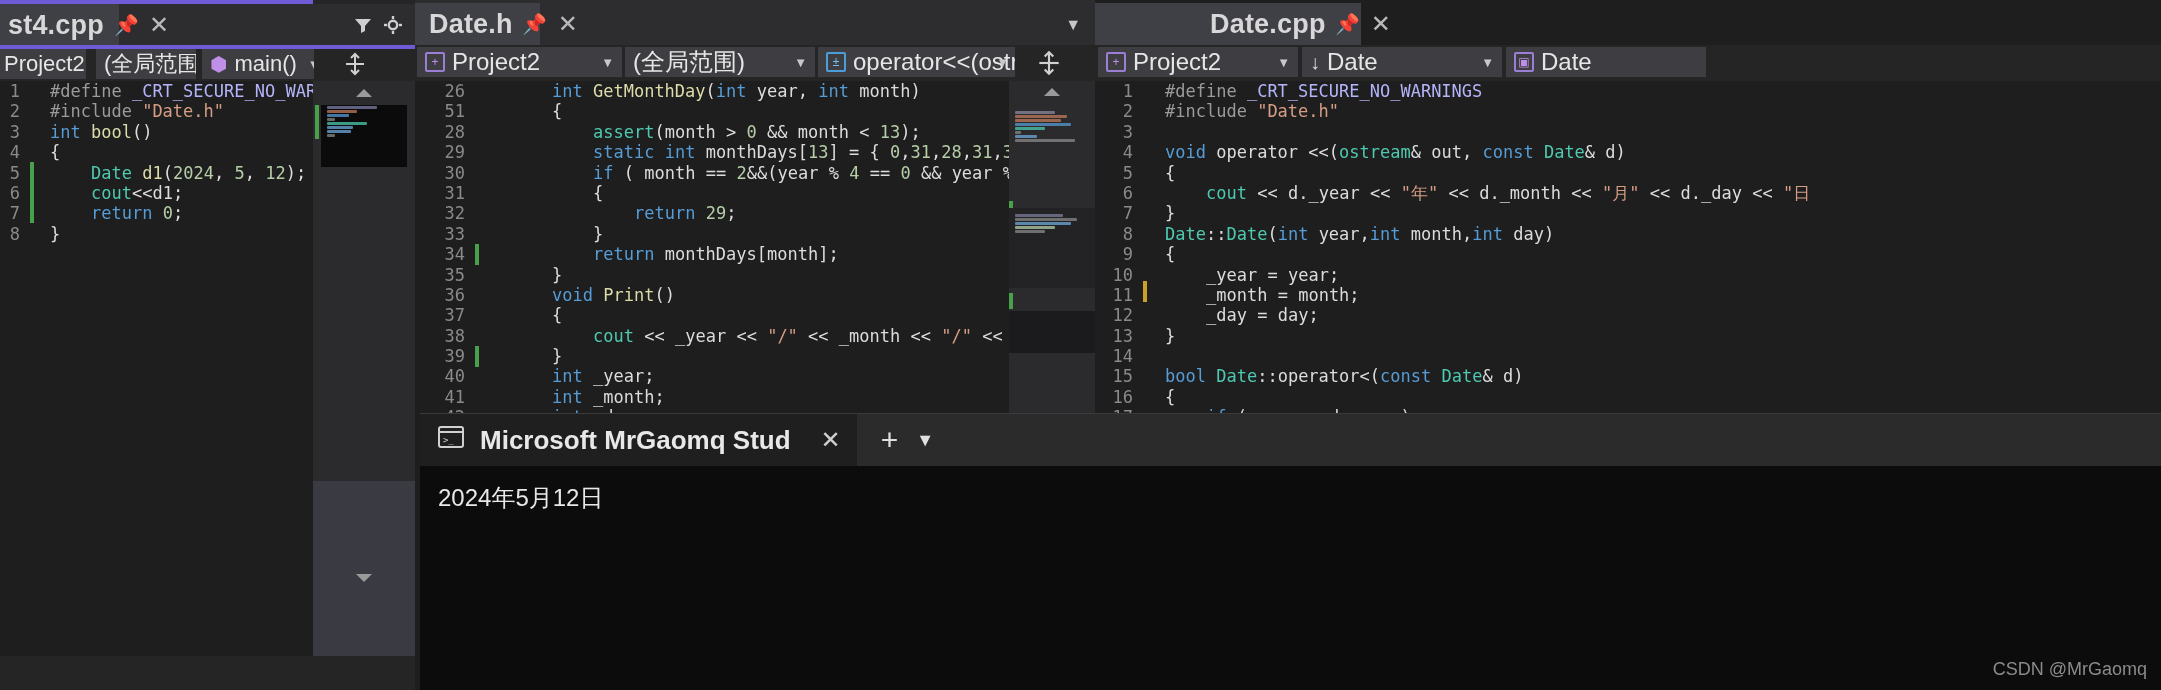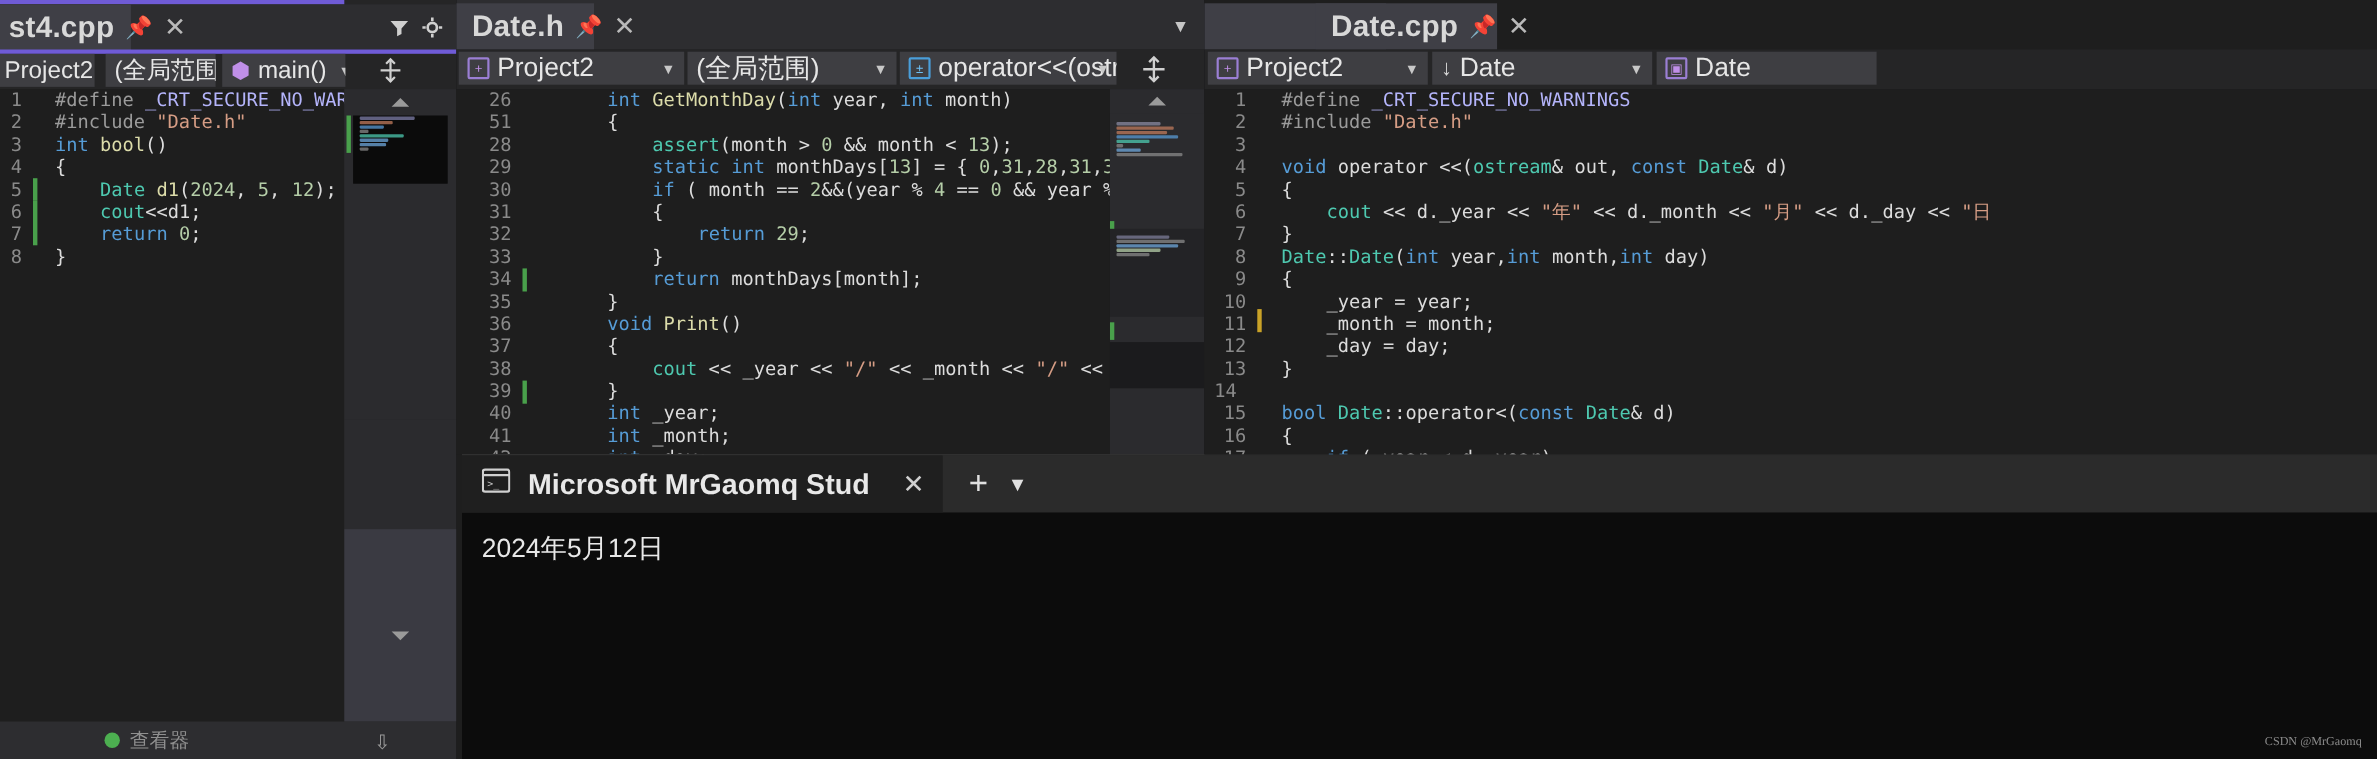--- a/index.html
+++ b/index.html
@@ -73,21 +73,21 @@
     position: absolute; background: #1f1f1f;
     border-top: 1px solid #3a3a3a;
   }
   .term-tabbar { height: 52px; background: #2b2b2b; display: flex; align-items: center; }
   .term-tab {
     height: 52px; background: #1f1f1f; display: flex; align-items: center;
     gap: 16px; padding: 0 16px 0 18px; color: #e8e8e8; font-size: 26px;
   }
   .term-body { background: #0c0c0c; color: #e8e8e8; font-size: 24px; padding: 16px 18px; }
 
-  .watermark { position: absolute; color: #8b8b8b; font-size: 11px; font-family: Liberation Serif, serif; }
+  .watermark { position: absolute; color: #8b8b8b; font-size: 18px; }
   .status-strip { position:absolute; background:#6f5bd6; }
 </style>
 </head>
 <body>
 
 <div class="root">
 
   <div style="position:absolute; left:0; top:0; width:415px; height:690px; background:#252526;">
 
     <div class="status-strip" style="left:0; top:0; width:313px; height:4px;"></div>
@@ -178,25 +178,20 @@
 
     <div style="position:absolute; left:0; top:481px; width:313px; height:175px; background:#1e1e1e;"></div>
     <div style="position:absolute; left:313px; top:481px; width:102px; height:175px; background:#3a3a42;">
       <div style="position:absolute; left:34px; top:90px; width:34px; height:14px;">
         <svg width="34" height="14" viewBox="0 0 34 14">
             <polygon points="17,11 25,3 9,3" fill="#9a9a9a"></polygon>
           </svg>
       </div>
     </div>
 
-    <div style="position:absolute; left:0; top:656px; width:415px; height:34px; background:#2d2d30;">
-      <div style="position:absolute; left:95px; top:10px; width:14px; height:14px; border-radius:50%; background:#4caf50;"></div>
-      <span style="position:absolute; left:118px; top:5px; color:#8f8f8f; font-size:18px;">查看器</span>
-      <div style="position:absolute; left:340px; top:8px; color:#9a9a9a; font-size:18px;">⇩</div>
-    </div>
   </div>
 
   <div style="position:absolute; left:415px; top:0; width:680px; height:690px; background:#1e1e1e;">
 
     <div class="tabstrip" style="position:absolute; left:0; top:0; width:680px; height:45px; background:#2d2d30;">
       <div class="tab active" style="left:0; top:3px; width:125px;">
         <span style="font-weight:bold; font-size:27px;">Date.h</span>
         <span class="pin">📌</span>
         <span class="close">✕</span>
       </div>
@@ -341,21 +336,21 @@
         <div class="code-line"><span class="ln" style="width: 48px;">4</span><span class="glyph-col" style="width: 22px;"></span><span class="code-txt"><span class="t-kw">void</span><span class="t-punc"> </span><span class="t-plain">operator</span><span class="t-punc"> </span><span class="t-punc">&lt;</span><span class="t-punc">&lt;</span><span class="t-punc">(</span><span class="t-type">ostream</span><span class="t-punc">&amp;</span><span class="t-punc"> </span><span class="t-plain">out</span><span class="t-punc">,</span><span class="t-punc"> </span><span class="t-kw">const</span><span class="t-punc"> </span><span class="t-type">Date</span><span class="t-punc">&amp;</span><span class="t-punc"> </span><span class="t-plain">d</span><span class="t-punc">)</span></span></div>
         <div class="code-line"><span class="ln" style="width: 48px;">5</span><span class="glyph-col" style="width: 22px;"></span><span class="code-txt"><span class="t-punc">{</span></span></div>
         <div class="code-line"><span class="ln" style="width: 48px;">6</span><span class="glyph-col" style="width: 22px;"></span><span class="code-txt"><span class="t-punc"> </span><span class="t-punc"> </span><span class="t-punc"> </span><span class="t-punc"> </span><span class="t-type">cout</span><span class="t-punc"> </span><span class="t-punc">&lt;</span><span class="t-punc">&lt;</span><span class="t-punc"> </span><span class="t-plain">d</span><span class="t-punc">.</span><span class="t-field">_year</span><span class="t-punc"> </span><span class="t-punc">&lt;</span><span class="t-punc">&lt;</span><span class="t-punc"> </span><span class="t-str">"年"</span><span class="t-punc"> </span><span class="t-punc">&lt;</span><span class="t-punc">&lt;</span><span class="t-punc"> </span><span class="t-plain">d</span><span class="t-punc">.</span><span class="t-field">_month</span><span class="t-punc"> </span><span class="t-punc">&lt;</span><span class="t-punc">&lt;</span><span class="t-punc"> </span><span class="t-str">"月"</span><span class="t-punc"> </span><span class="t-punc">&lt;</span><span class="t-punc">&lt;</span><span class="t-punc"> </span><span class="t-plain">d</span><span class="t-punc">.</span><span class="t-field">_day</span><span class="t-punc"> </span><span class="t-punc">&lt;</span><span class="t-punc">&lt;</span><span class="t-punc"> </span><span class="t-str">"日</span></span></div>
         <div class="code-line"><span class="ln" style="width: 48px;">7</span><span class="glyph-col" style="width: 22px;"></span><span class="code-txt"><span class="t-punc">}</span></span></div>
         <div class="code-line"><span class="ln" style="width: 48px;">8</span><span class="glyph-col" style="width: 22px;"></span><span class="code-txt"><span class="t-type">Date</span><span class="t-punc">:</span><span class="t-punc">:</span><span class="t-type">Date</span><span class="t-punc">(</span><span class="t-kw">int</span><span class="t-punc"> </span><span class="t-plain">year</span><span class="t-punc">,</span><span class="t-kw">int</span><span class="t-punc"> </span><span class="t-plain">month</span><span class="t-punc">,</span><span class="t-kw">int</span><span class="t-punc"> </span><span class="t-plain">day</span><span class="t-punc">)</span></span></div>
         <div class="code-line"><span class="ln" style="width: 48px;">9</span><span class="glyph-col" style="width: 22px;"></span><span class="code-txt"><span class="t-punc">{</span></span></div>
         <div class="code-line"><span class="ln" style="width: 48px;">10</span><span class="glyph-col" style="width: 22px;"></span><span class="code-txt"><span class="t-punc"> </span><span class="t-punc"> </span><span class="t-punc"> </span><span class="t-punc"> </span><span class="t-field">_year</span><span class="t-punc"> </span><span class="t-punc">=</span><span class="t-punc"> </span><span class="t-plain">year</span><span class="t-punc">;</span></span></div>
         <div class="code-line"><span class="ln" style="width: 48px;">11</span><span class="glyph-col" style="width: 22px;"></span><span class="code-txt"><span class="t-punc"> </span><span class="t-punc"> </span><span class="t-punc"> </span><span class="t-punc"> </span><span class="t-field">_month</span><span class="t-punc"> </span><span class="t-punc">=</span><span class="t-punc"> </span><span class="t-plain">month</span><span class="t-punc">;</span></span></div>
         <div class="code-line"><span class="ln" style="width: 48px;">12</span><span class="glyph-col" style="width: 22px;"></span><span class="code-txt"><span class="t-punc"> </span><span class="t-punc"> </span><span class="t-punc"> </span><span class="t-punc"> </span><span class="t-field">_day</span><span class="t-punc"> </span><span class="t-punc">=</span><span class="t-punc"> </span><span class="t-plain">day</span><span class="t-punc">;</span></span></div>
         <div class="code-line"><span class="ln" style="width: 48px;">13</span><span class="glyph-col" style="width: 22px;"></span><span class="code-txt"><span class="t-punc">}</span></span></div>
-        <div class="code-line"><span class="ln" style="width: 48px; text-align: center;">14</span><span class="glyph-col" style="width: 22px;"></span><span class="code-txt"></span></div>
+        <div class="code-line"><span class="ln" style="width: 48px;">14</span><span class="glyph-col" style="width: 22px;"></span><span class="code-txt"></span></div>
         <div class="code-line"><span class="ln" style="width: 48px;">15</span><span class="glyph-col" style="width: 22px;"></span><span class="code-txt"><span class="t-kw">bool</span><span class="t-punc"> </span><span class="t-type">Date</span><span class="t-punc">:</span><span class="t-punc">:</span><span class="t-plain">operator</span><span class="t-punc">&lt;</span><span class="t-punc">(</span><span class="t-kw">const</span><span class="t-punc"> </span><span class="t-type">Date</span><span class="t-punc">&amp;</span><span class="t-punc"> </span><span class="t-plain">d</span><span class="t-punc">)</span></span></div>
         <div class="code-line"><span class="ln" style="width: 48px;">16</span><span class="glyph-col" style="width: 22px;"></span><span class="code-txt"><span class="t-punc">{</span></span></div>
         <div class="code-line"><span class="ln" style="width: 48px;">17</span><span class="glyph-col" style="width: 22px;"></span><span class="code-txt"><span class="t-punc"> </span><span class="t-punc"> </span><span class="t-punc"> </span><span class="t-punc"> </span><span class="t-kw">if</span><span class="t-punc"> </span><span class="t-punc">(</span><span class="t-field">_year</span><span class="t-punc"> </span><span class="t-punc">&lt;</span><span class="t-punc"> </span><span class="t-plain">d</span><span class="t-punc">.</span><span class="t-field">_year</span><span class="t-punc">)</span></span></div>
         <div class="bar-yellow" style="top: 200px; height: 21px; left: 48px;"></div>
       </div>
   </div>
 
   <span class="watermark" style="right:14px; bottom:10px;">CSDN @MrGaomq</span>
 
 </div>

